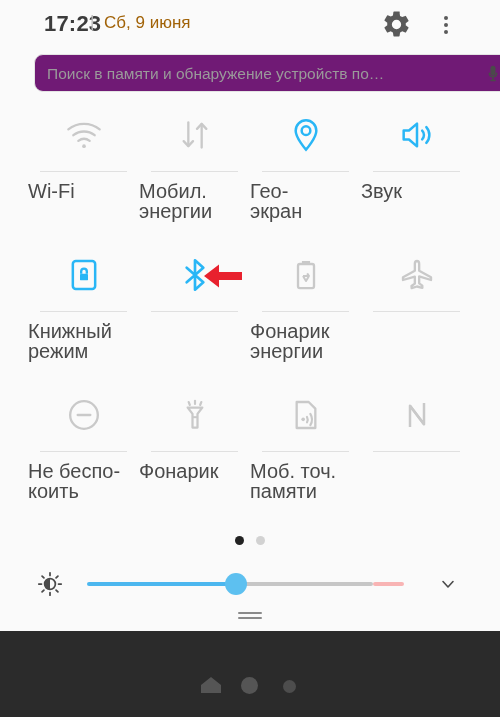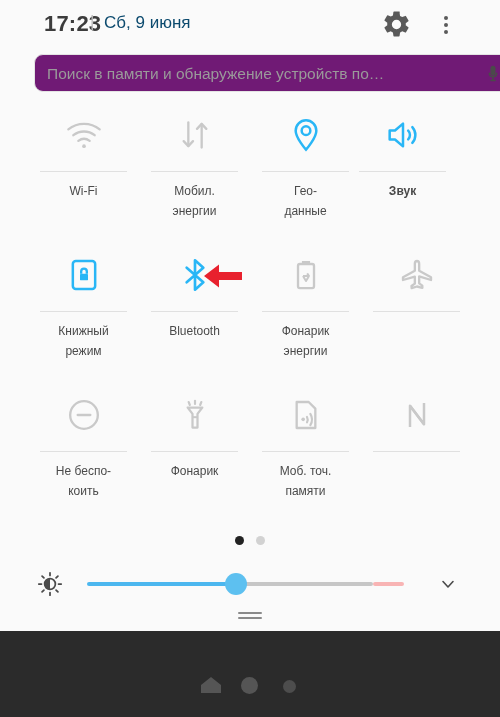--- a/index.html
+++ b/index.html
@@ -40,21 +40,21 @@
     position:absolute;left:44px;top:11px;
     font-size:22px;color:#3c3c3c;font-weight:bold;
     letter-spacing:0.2px;
   }
   #sep{
     position:absolute;left:90px;top:12px;
     font-size:17px;color:#bdbdbd;
   }
   #date{
     position:absolute;left:104px;top:13px;
-    font-size:17px;color:#0c4a6e;
+    font-size:17px;color:#a16207;
   }
   #gear-btn{
     position:absolute;left:381px;top:9px;width:31px;height:31px;
     cursor:pointer;
   }
   #menu-btn{
     position:absolute;left:433px;top:9px;width:26px;height:31px;
     cursor:pointer;
   }
   .dot3{
@@ -95,22 +95,22 @@
   .tile-icon{
     position:absolute;left:0;top:6px;width:111px;height:48px;
     display:flex;align-items:center;justify-content:center;
   }
   .tile-div{
     position:absolute;left:12px;top:66px;width:87px;height:1px;
     background:#e0e0e0;
   }
   .tile-label{
     position:absolute;left:0;top:76px;width:111px;
-    text-align:center;
-    font-size:12px;line-height:20px;color:#4a4a4a;
+    text-align:left;
+    font-size:20px;line-height:20px;color:#4a4a4a;
     white-space:pre-line;
   }
 
   
   #anno-arrow{
     position:absolute;left:203px;top:261px;width:40px;height:30px;
     pointer-events:none;
   }
 
   
@@ -253,24 +253,24 @@
 
       <div class="tile" style="left:250px;">
         <div class="tile-icon">
           <svg viewBox="0 0 24 24" width="40" height="40" aria-hidden="true">
             <path fill="none" stroke="#29b6f6" stroke-width="1.5" d="M12 3.2a6.2 6.2 0 0 0-6.2 6.2c0 4.3 6.2 11.4 6.2 11.4s6.2-7.1 6.2-11.4A6.2 6.2 0 0 0 12 3.2z"></path>
             <circle cx="12" cy="9.4" r="2.6" fill="none" stroke="#29b6f6" stroke-width="1.5"></circle>
           </svg>
         </div>
         <div class="tile-div"></div>
         <div class="tile-label">Гео-
-данные</div>
-      </div>
-
-      <div class="tile" style="left:347px;font-weight:bold;">
+экран</div>
+      </div>
+
+      <div class="tile" style="left:361px;">
         <div class="tile-icon">
           <svg viewBox="0 0 24 24" width="40" height="40" aria-hidden="true">
             <path fill="none" stroke="#29b6f6" stroke-width="1.5" stroke-linejoin="round" d="M4 9.3h3.2L12 5.2v13.6l-4.8-4.1H4z"></path>
             <path fill="none" stroke="#29b6f6" stroke-width="1.5" stroke-linecap="round" d="M15.1 9.4a3.7 3.7 0 0 1 0 5.2"></path>
             <path fill="none" stroke="#29b6f6" stroke-width="1.5" stroke-linecap="round" d="M17.6 7.3a7 7 0 0 1 0 9.4"></path>
           </svg>
         </div>
         <div class="tile-div"></div>
         <div class="tile-label">Звук</div>
       </div>
@@ -291,21 +291,20 @@
 режим</div>
       </div>
 
       <div class="tile" style="left:139px;">
         <div class="tile-icon">
           <svg viewBox="0 0 24 24" width="40" height="40" aria-hidden="true">
             <path fill="none" stroke="#29b6f6" stroke-width="1.6" stroke-linejoin="round" stroke-linecap="round" d="M7 7.6 17 16.4 12 20.8V3.2l5 4.4L7 16.4"></path>
           </svg>
         </div>
         <div class="tile-div"></div>
-        <div class="tile-label">Bluetooth</div>
       </div>
 
       <div class="tile" style="left:250px;">
         <div class="tile-icon">
           <svg viewBox="0 0 24 24" width="40" height="40" aria-hidden="true">
             <path fill="none" stroke="#c9c9c9" stroke-width="1.4" stroke-linejoin="round" d="M8.3 5.4h7.4c.6 0 1.1.5 1.1 1.1v12.3c0 .6-.5 1.1-1.1 1.1H8.3c-.6 0-1.1-.5-1.1-1.1V6.5c0-.6.5-1.1 1.1-1.1z"></path>
             <path fill="none" stroke="#c9c9c9" stroke-width="1.3" d="M10.2 5.4V4.2h3.6v1.2"></path>
             <path fill="none" stroke="#c9c9c9" stroke-width="1.2" stroke-linejoin="round" d="M10.2 12.6h3.6l-1.1-1.6M13.8 12.6l-1.8 3-1.8-3"></path>
           </svg>
         </div>

